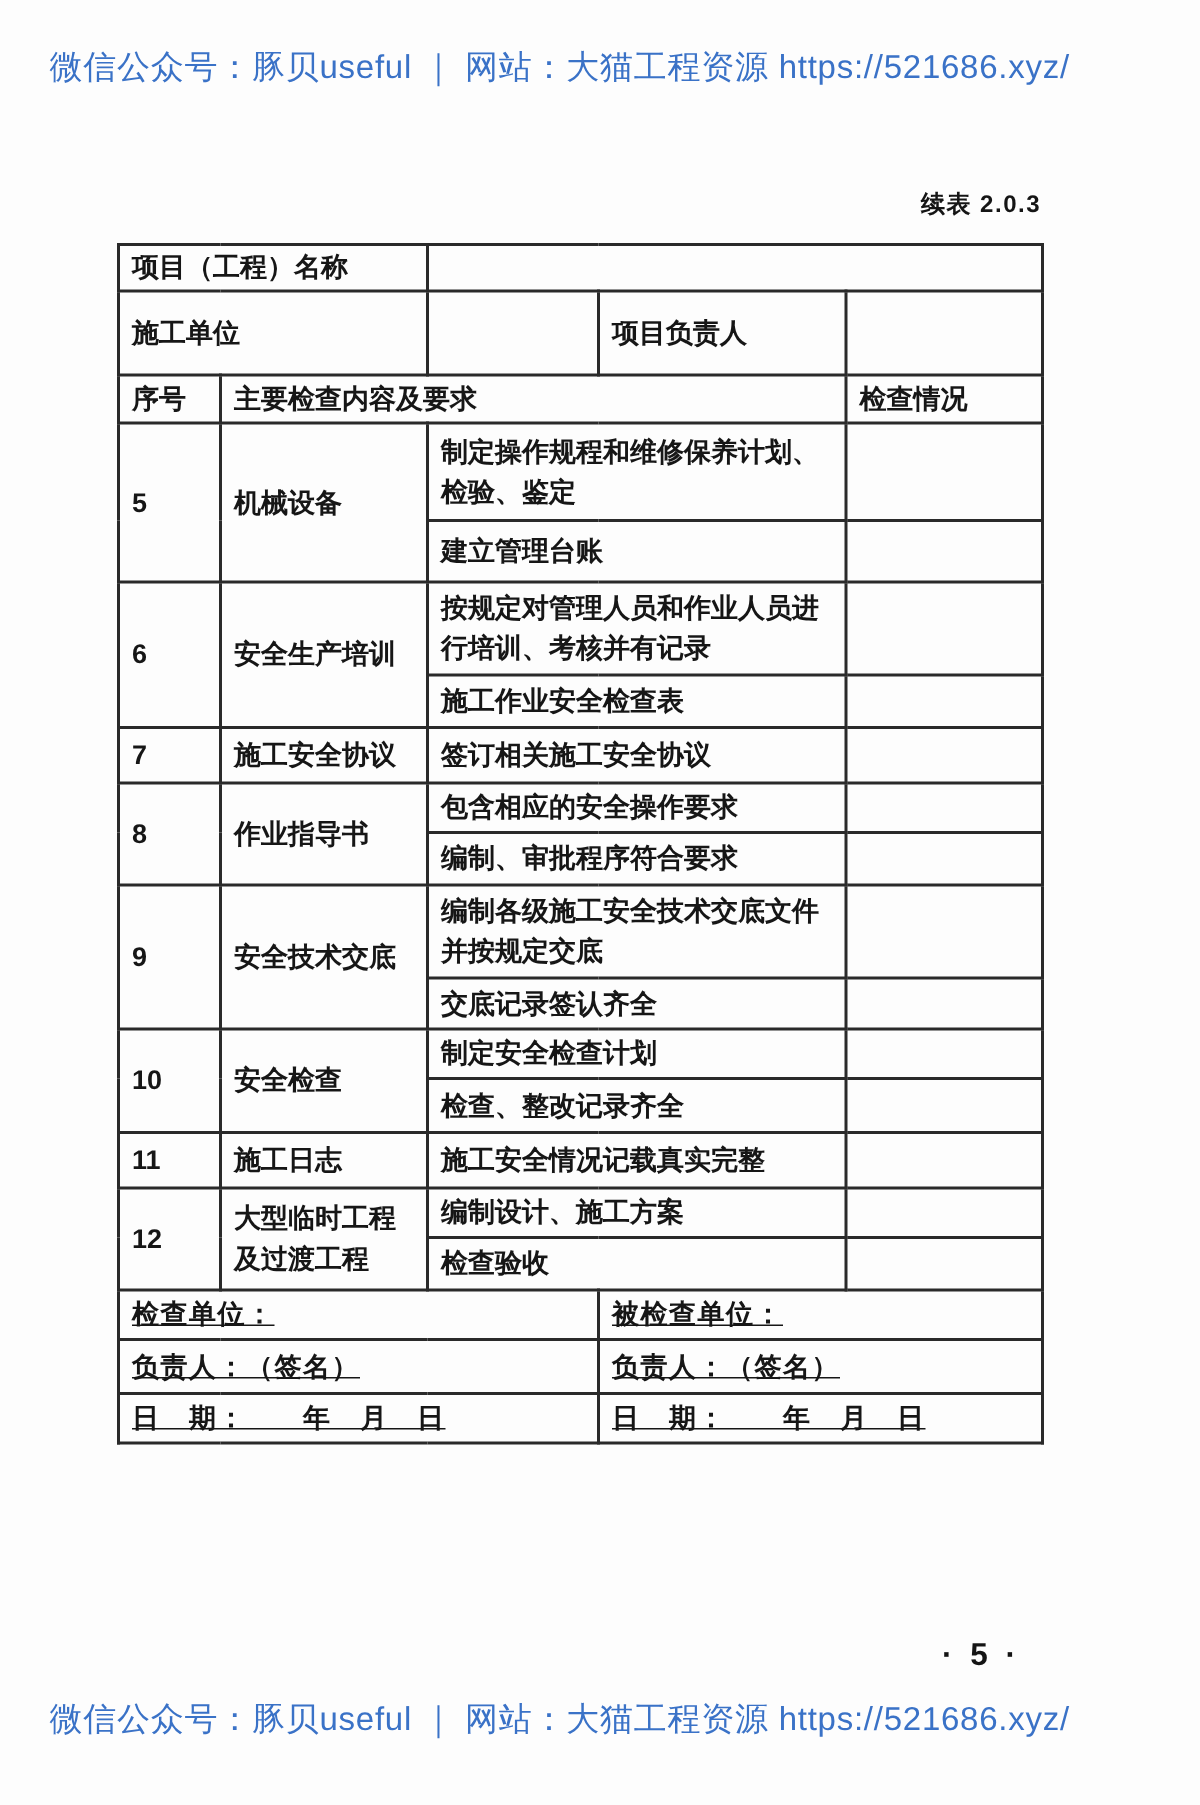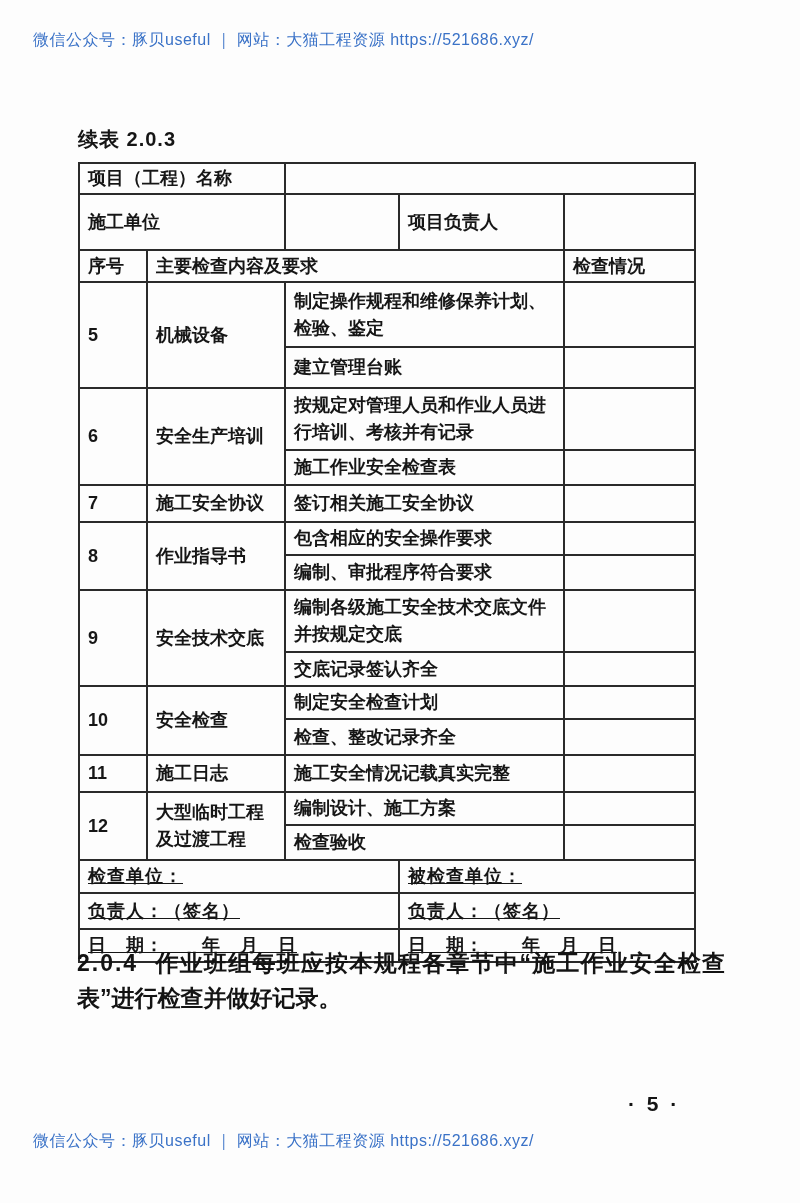--- a/index.html
+++ b/index.html
@@ -6,29 +6,29 @@
   body {
     width:800px; height:1203px;
     background:#fdfdfd;
     position:relative;
     font-family:"Liberation Sans", sans-serif;
     color:#1b1b1b;
     overflow:hidden;
   }
   .watermark {
     position:absolute; left:33px;
-    font-size:16px; color:#3a72c7;
+    font-size:22px; color:#3a72c7;
     letter-spacing:0.5px; white-space:nowrap;
     font-family:"Liberation Sans", sans-serif;
   }
   .wm-top { top:30px; }
   .wm-bottom { top:1131px; }
   .doc-title {
     position:absolute; left:78px; top:126px; width:616px;
-    text-align:left; font-size:20px; font-weight:bold; letter-spacing:1px;
+    text-align:right; font-size:16px; font-weight:bold; letter-spacing:1px;
     color:#151515;
   }
   table.inspection {
     position:absolute; left:78px; top:162px; width:616px;
     border-collapse:collapse; table-layout:fixed;
     border:2.5px solid #262626;
   }
   table.inspection td {
     border:2px solid #2a2a2a;
     font-size:18px; font-weight:bold; color:#161616;
@@ -174,18 +174,17 @@
     <td colspan="2" class="foot-cell">负责人：（签名）</td>
   </tr>
   <tr style="height:33px">
     <td colspan="3" class="foot-cell">日　期：　　年　月　日</td>
     <td colspan="2" class="foot-cell">日　期：　　年　月　日</td>
   </tr>
 </tbody>
   </table>
 
 <div class="clauses">
-  <p class="clause"><span class="clause-label">2.0.4</span><span>作业班组每班应按本规程各章节中“施工作业安全检查表”进行检查并做好记录。</span></p>
 </div>
 
 <div class="page-number">· 5 ·</div>
 
 <div class="watermark wm-bottom">微信公众号：豚贝useful ｜ 网站：大猫工程资源 https://521686.xyz/</div>
 
 </body></html>

